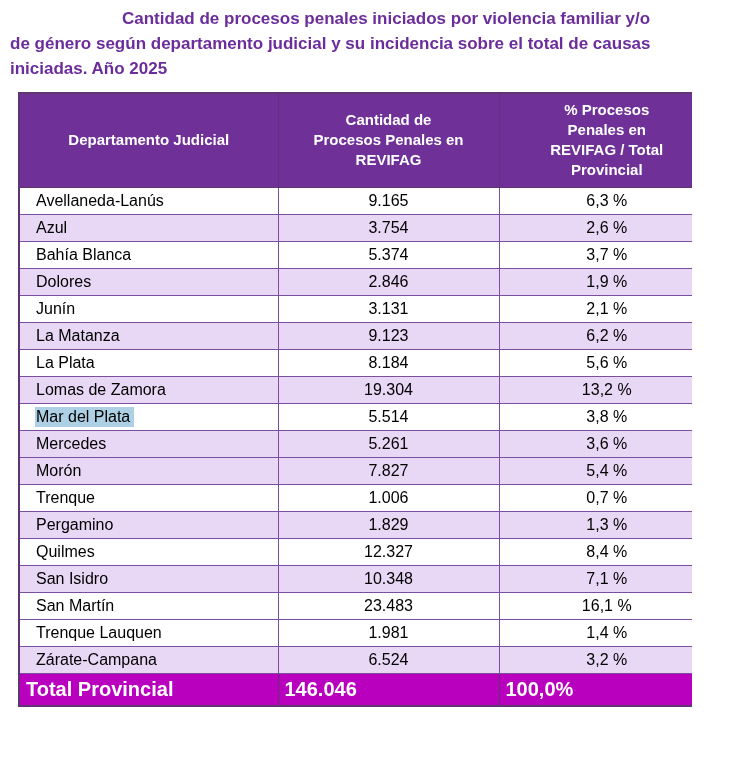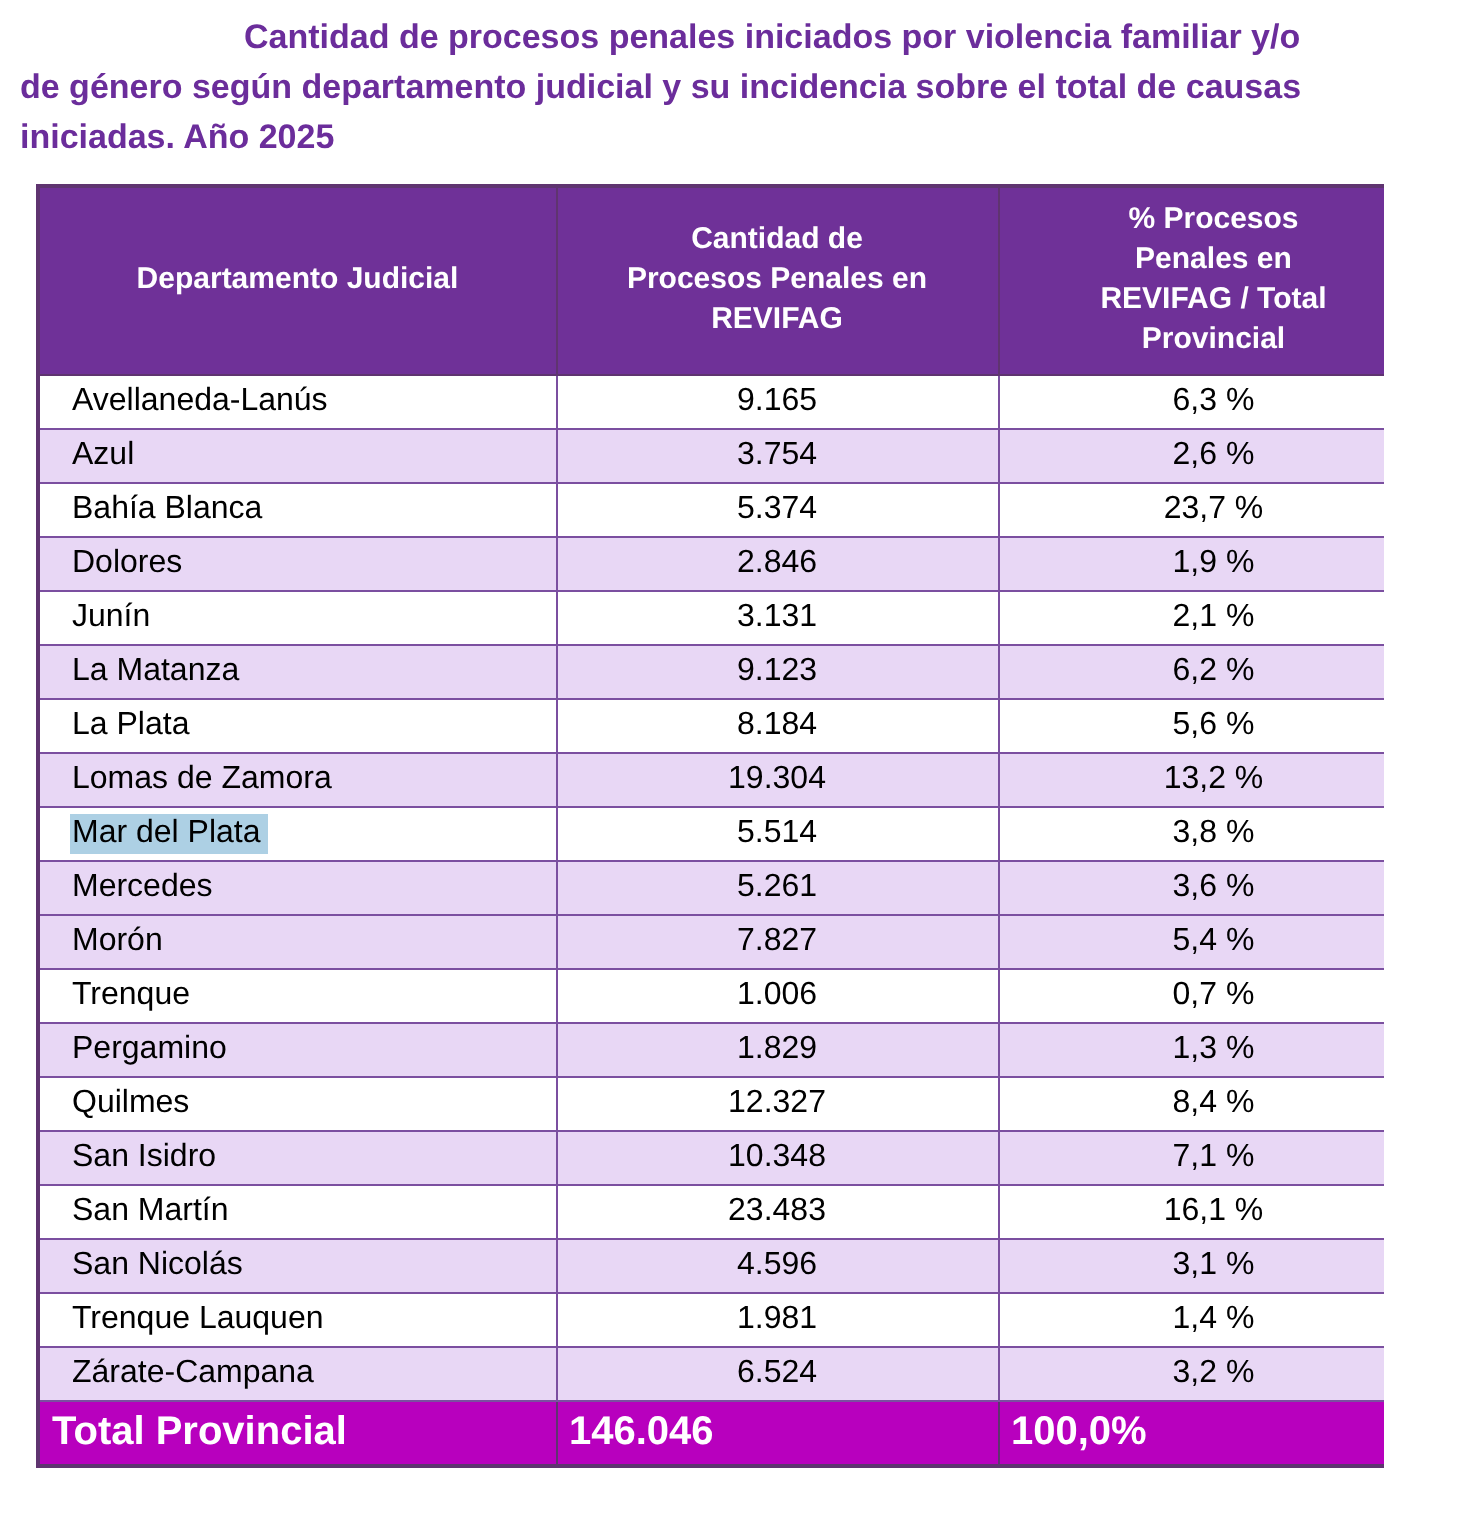--- a/index.html
+++ b/index.html
@@ -121,21 +121,21 @@
     <td class="num">6,3 %</td>
   </tr>
         <tr class="alt">
     <td class="dept"><span class="dept-text">Azul</span></td>
     <td class="num">3.754</td>
     <td class="num">2,6 %</td>
   </tr>
         <tr>
     <td class="dept"><span class="dept-text">Bahía Blanca</span></td>
     <td class="num">5.374</td>
-    <td class="num">23,7 %</td>
+    <td class="num">3,7 %</td>
   </tr>
         <tr class="alt">
     <td class="dept"><span class="dept-text">Dolores</span></td>
     <td class="num">2.846</td>
     <td class="num">1,9 %</td>
   </tr>
         <tr>
     <td class="dept"><span class="dept-text">Junín</span></td>
     <td class="num">3.131</td>
     <td class="num">2,1 %</td>
@@ -187,25 +187,20 @@
   </tr>
         <tr class="alt">
     <td class="dept"><span class="dept-text">San Isidro</span></td>
     <td class="num">10.348</td>
     <td class="num">7,1 %</td>
   </tr>
         <tr>
     <td class="dept"><span class="dept-text">San Martín</span></td>
     <td class="num">23.483</td>
     <td class="num">16,1 %</td>
-  </tr>
-        <tr class="alt">
-    <td class="dept"><span class="dept-text">San Nicolás</span></td>
-    <td class="num">4.596</td>
-    <td class="num">3,1 %</td>
   </tr>
         <tr>
     <td class="dept"><span class="dept-text">Trenque Lauquen</span></td>
     <td class="num">1.981</td>
     <td class="num">1,4 %</td>
   </tr>
         <tr class="alt">
     <td class="dept"><span class="dept-text">Zárate-Campana</span></td>
     <td class="num">6.524</td>
     <td class="num">3,2 %</td>

